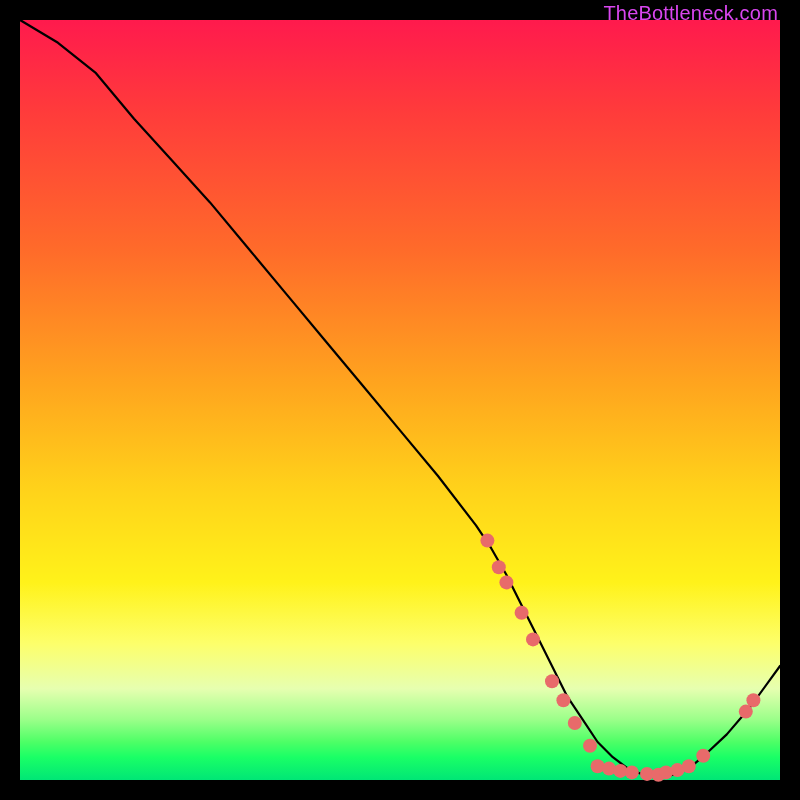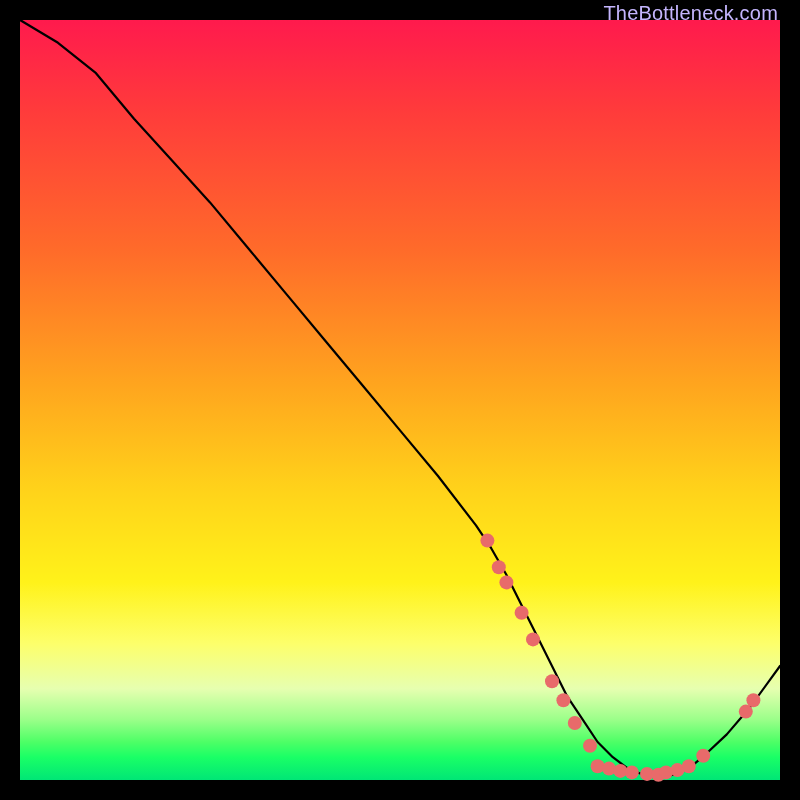--- a/index.html
+++ b/index.html
@@ -37,21 +37,21 @@
       #9cff8a 92%,
       #4dff66 95%,
       #1aff66 97%,
       #00e676 100%
     );
   }
   .watermark {
     position: absolute;
     top: 2px;
     right: 22px;
-    color: #c4b5fd;
+    color: #d946ef;
     font-size: 20px;
     letter-spacing: 0.2px;
     user-select: none;
   }
   svg.curve {
     position: absolute;
     left: 0;
     top: 0;
     width: 760px;
     height: 760px;

